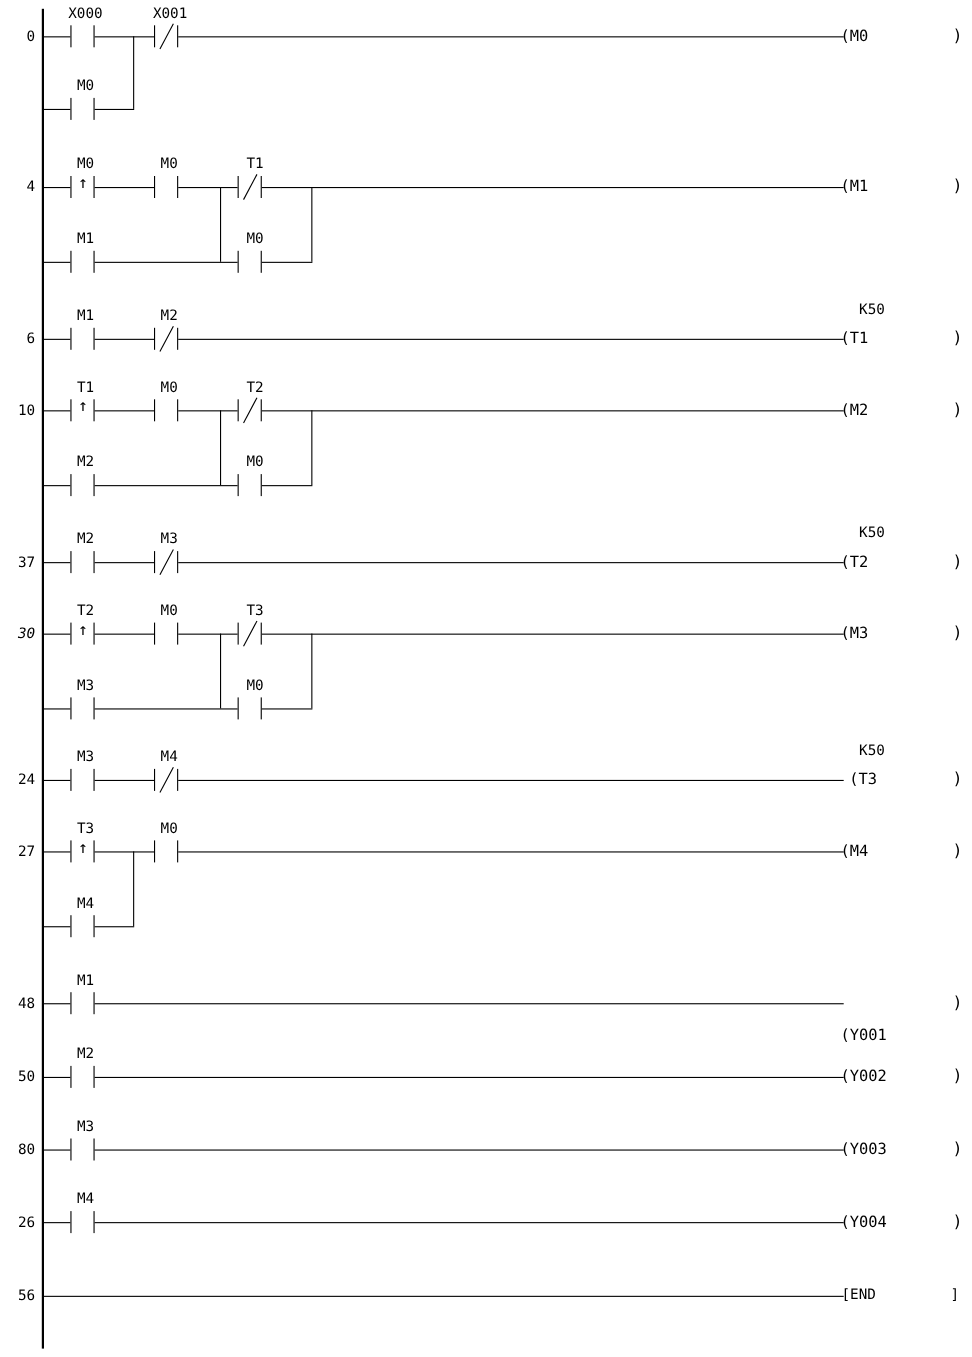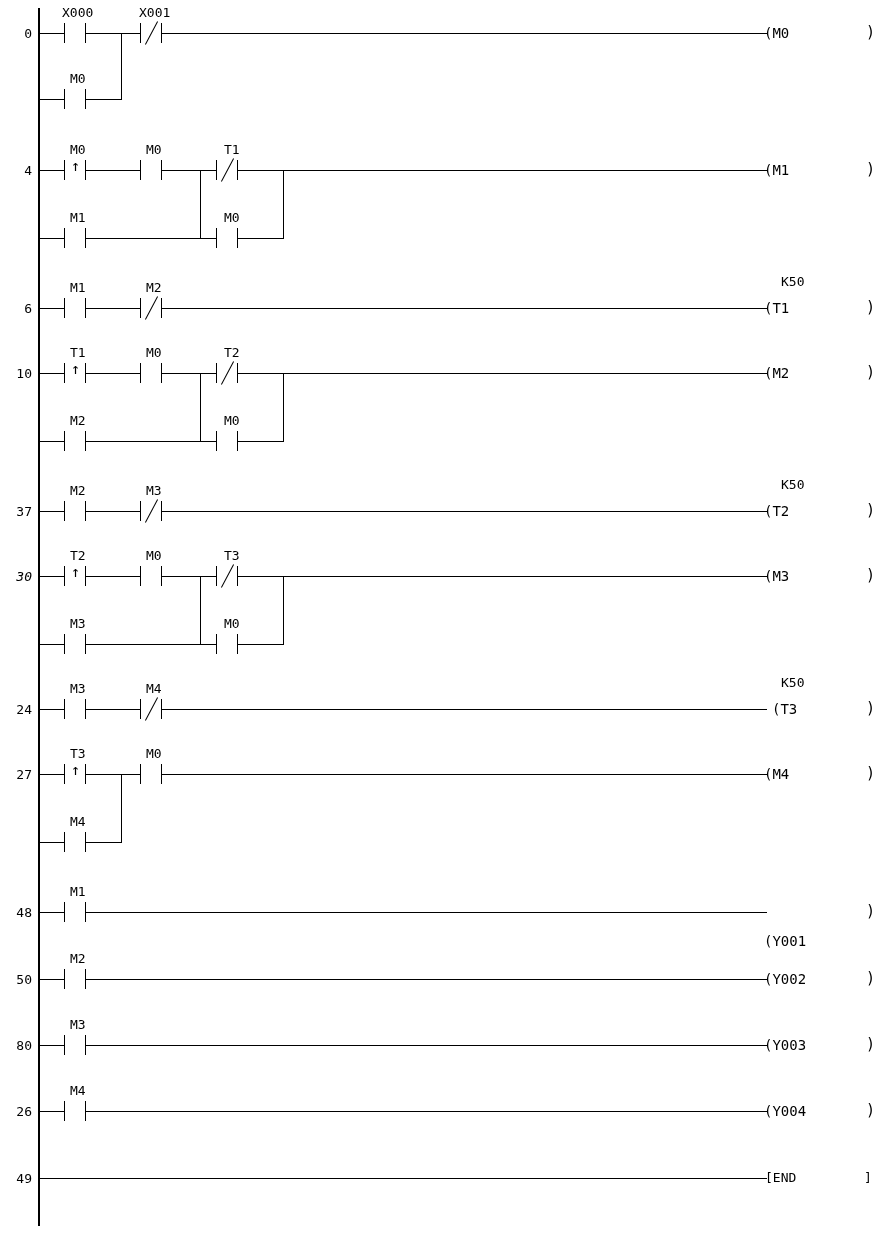--- a/index.html
+++ b/index.html
@@ -327,20 +327,20 @@
   <div class="contact" style="left:64px;top:1101px;width:22px;height:20px;">
     <div class="bar bl"></div>
       <div class="bar br"></div>
   </div>
   <div class="wire" style="left:86px;top:1111px;width:681px;"></div>
   <div class="coil" style="left:764px;top:1104px;">
     <span>(</span><span>Y004</span>
   </div>
   <div class="rbracket" style="left:866px;top:1103px;">)</div>
 
-  <div class="rungnum" style="left:6px;top:1172px;width:26px;">49</div>
+  <div class="rungnum" style="left:6px;top:1172px;width:26px;">56</div>
   <div class="wire" style="left:39px;top:1178px;width:728px;"></div>
   <div class="endbox" style="left:765px;top:1171px;">
     <span>[</span><span>END</span>
   </div>
   <div class="endbox" style="left:864px;top:1171px;">]</div>
 
 </div>
 
 </body></html>

